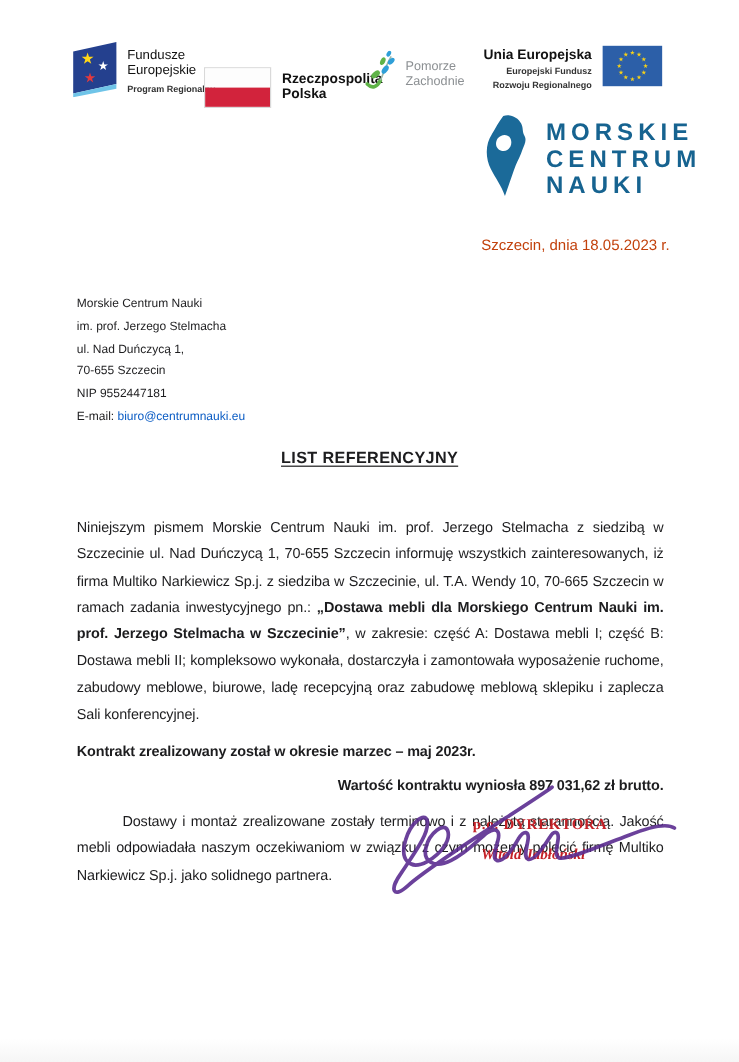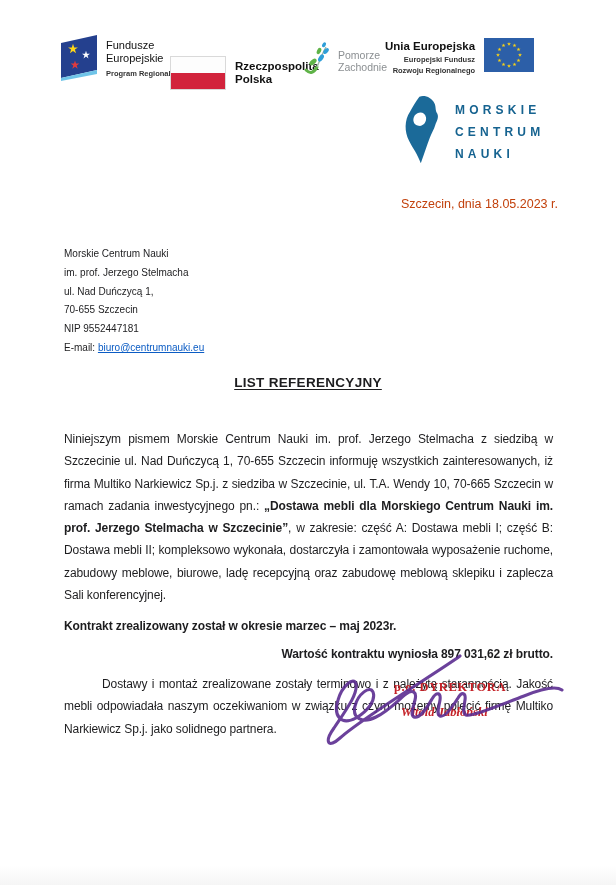--- a/index.html
+++ b/index.html
@@ -19,30 +19,30 @@
   .fe-sub{font-size:7.5px;color:#333;margin-top:2px;font-weight:bold;}
   .pl-group{left:170px;top:56px;gap:9px;align-items:center;}
   .pl-flag{width:56px;height:34px;border:1px solid #d9d9d9;box-sizing:border-box;display:flex;flex-direction:column;}
   .pl-flag .w{flex:1;background:#fdfdfd;}
   .pl-flag .r{flex:1;background:#d2233c;}
   .pl-text{font-weight:bold;font-size:11.5px;line-height:13.5px;color:#111;}
   .pz-group{left:302px;top:42px;gap:6px;}
   .pz-text{font-size:10.5px;line-height:12.5px;color:#8b8f92;}
   .ue-group{left:385px;top:38px;gap:9px;}
   .ue-text{display:flex;flex-direction:column;align-items:flex-end;text-align:right;}
-  .ue-title{font-weight:bold;font-size:11.5px;color:#111;line-height:13px;}
+  .ue-title{font-weight:bold;font-size:11.5px;color:#111;line-height:13px;margin-left:18px;}
   .ue-sub{font-size:7.5px;color:#333;line-height:9px;margin-top:2px;font-weight:bold;}
   
   .mcn-logo{position:absolute;left:394px;top:94px;display:flex;align-items:center;gap:14px;}
   .mcn-text{display:flex;flex-direction:column;}
-  .mcn-line{font-weight:bold;font-size:12px;letter-spacing:4.2px;line-height:22px;color:#166390;}
+  .mcn-line{font-weight:bold;font-size:20px;letter-spacing:4.2px;line-height:22px;color:#166390;}
   
   .date-line{position:absolute;top:197px;right:58px;font-size:12.5px;color:#c2410c;}
   .sender{position:absolute;left:64px;top:245px;font-size:10px;line-height:18.8px;}
-  .sender a{color:#0b5cc4;text-decoration:underline;cursor:pointer;}
+  .sender a{color:#0b5cc4;cursor:pointer;}
   .doc-title{position:absolute;top:373px;left:0;width:100%;text-align:center;}
   .doc-title span{font-weight:bold;font-size:13.5px;letter-spacing:0.3px;text-decoration:underline;text-underline-offset:2px;}
   
   .letter-body{position:absolute;left:64px;top:428px;width:489px;font-size:12px;line-height:22.3px;text-align:justify;letter-spacing:-0.1px;}
   .letter-body p{margin:0;}
   .p-kontrakt{margin-top:9px !important;font-weight:600;text-align:left;}
   .p-wartosc{margin-top:5px !important;font-weight:600;text-align:right;}
   .p-final{margin-top:8px !important;text-indent:38px;}
   .bold-inline{font-weight:bold;}
   

